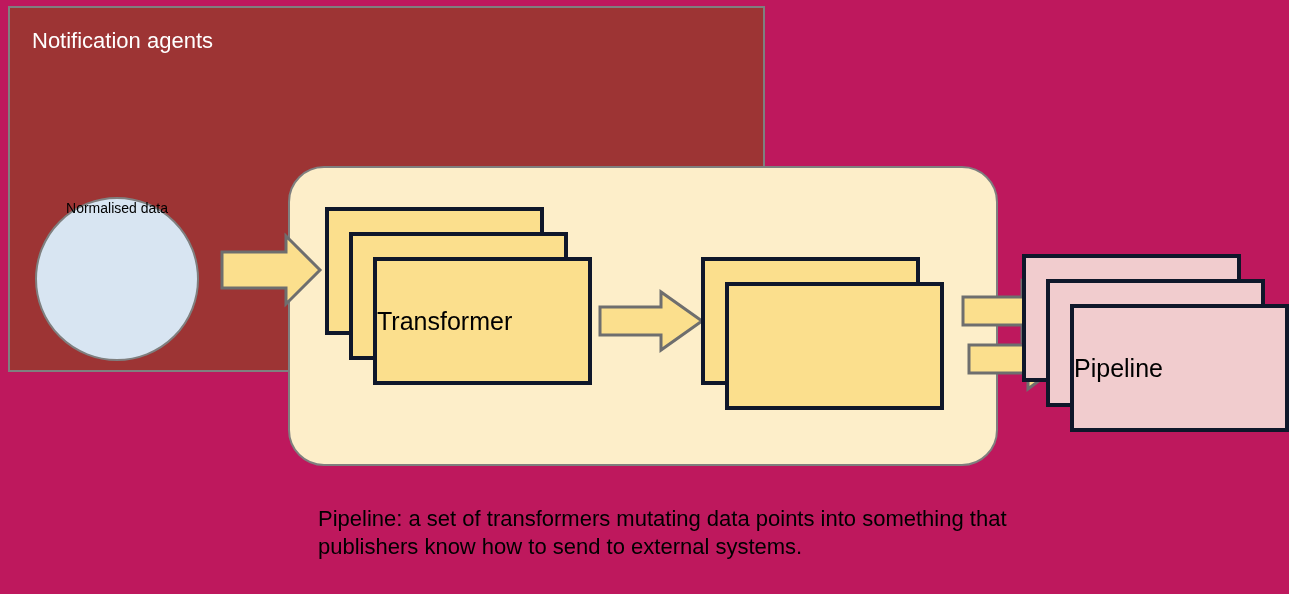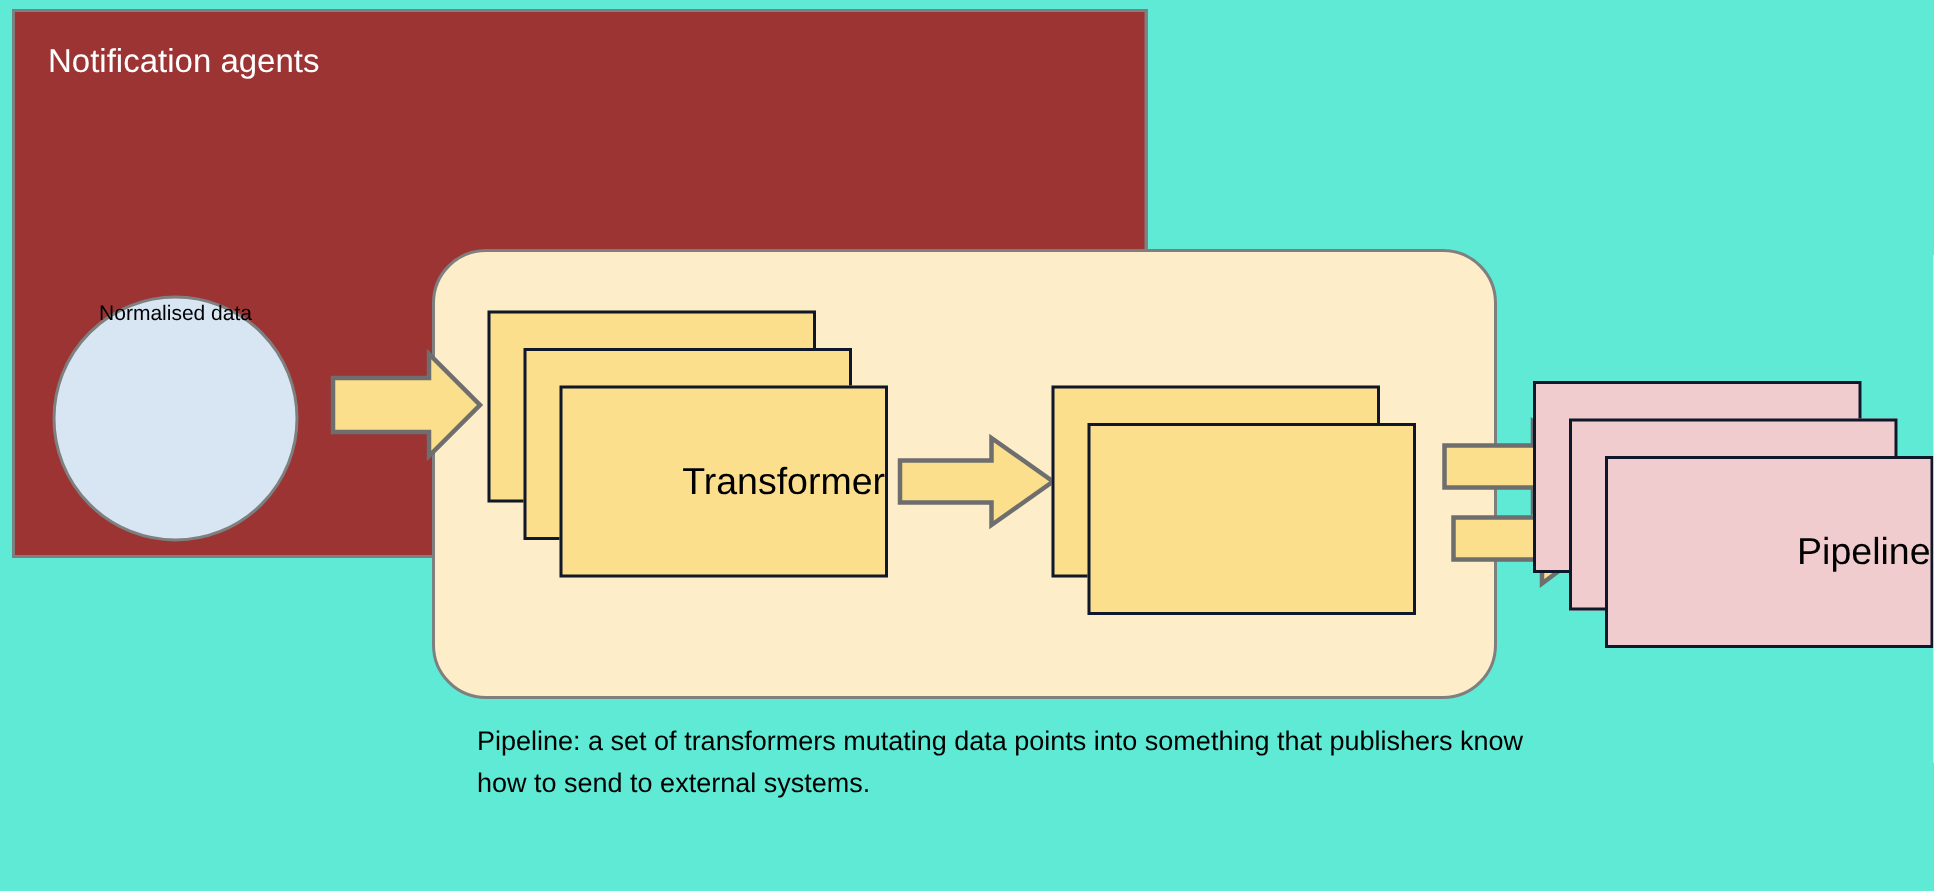--- a/index.html
+++ b/index.html
@@ -8,21 +8,21 @@
     background: #ffffff;
   }
   body {
     font-family: "Liberation Sans", sans-serif;
     -webkit-font-smoothing: antialiased;
   }
   #canvas {
     position: relative;
     width: 1289px;
     height: 594px;
-    background: #5eead4;
+    background: #be185d;
     overflow: hidden;
   }
 
   
   .agents-group {
     position: absolute;
     left: 8px;
     top: 6px;
     width: 757px;
     height: 366px;
@@ -75,25 +75,24 @@
     box-sizing: border-box;
   }
 
   
   .stack {
     position: absolute;
   }
   .card {
     position: absolute;
     box-sizing: border-box;
-    border: 2px solid #0f172a;
+    border: 4px solid #0f172a;
     display: flex;
     align-items: center;
-    justify-content: flex-end;
-    padding-left: 40px;
+    justify-content: flex-start;
   }
   .card.yellow { background: #fbdf8d; }
   .card.pink   { background: #f1ccce; }
   .card-label {
     font-size: 25px;
     line-height: 28px;
     color: #000000;
     white-space: nowrap;
   }
 
@@ -123,23 +122,23 @@
 
   .arrow-data-to-transformer { left: 221px; top: 235px; width: 100px; height: 70px; }
   .arrow-transformer-to-publisher { left: 599px; top: 291px; width: 104px; height: 60px; }
   .arrow-publisher-to-receiver-back { left: 962px; top: 280px; width: 100px; height: 62px; }
   .arrow-publisher-to-receiver-front { left: 968px; top: 328px; width: 101px; height: 62px; }
 
   
   .caption {
     position: absolute;
     left: 318px;
-    top: 480px;
+    top: 505px;
     width: 700px;
-    font-size: 18px;
+    font-size: 22px;
     line-height: 28px;
     color: #000000;
   }
 </style>
 </head>
 <body>
 
 <div id="canvas">
 
   <div class="agents-group">

